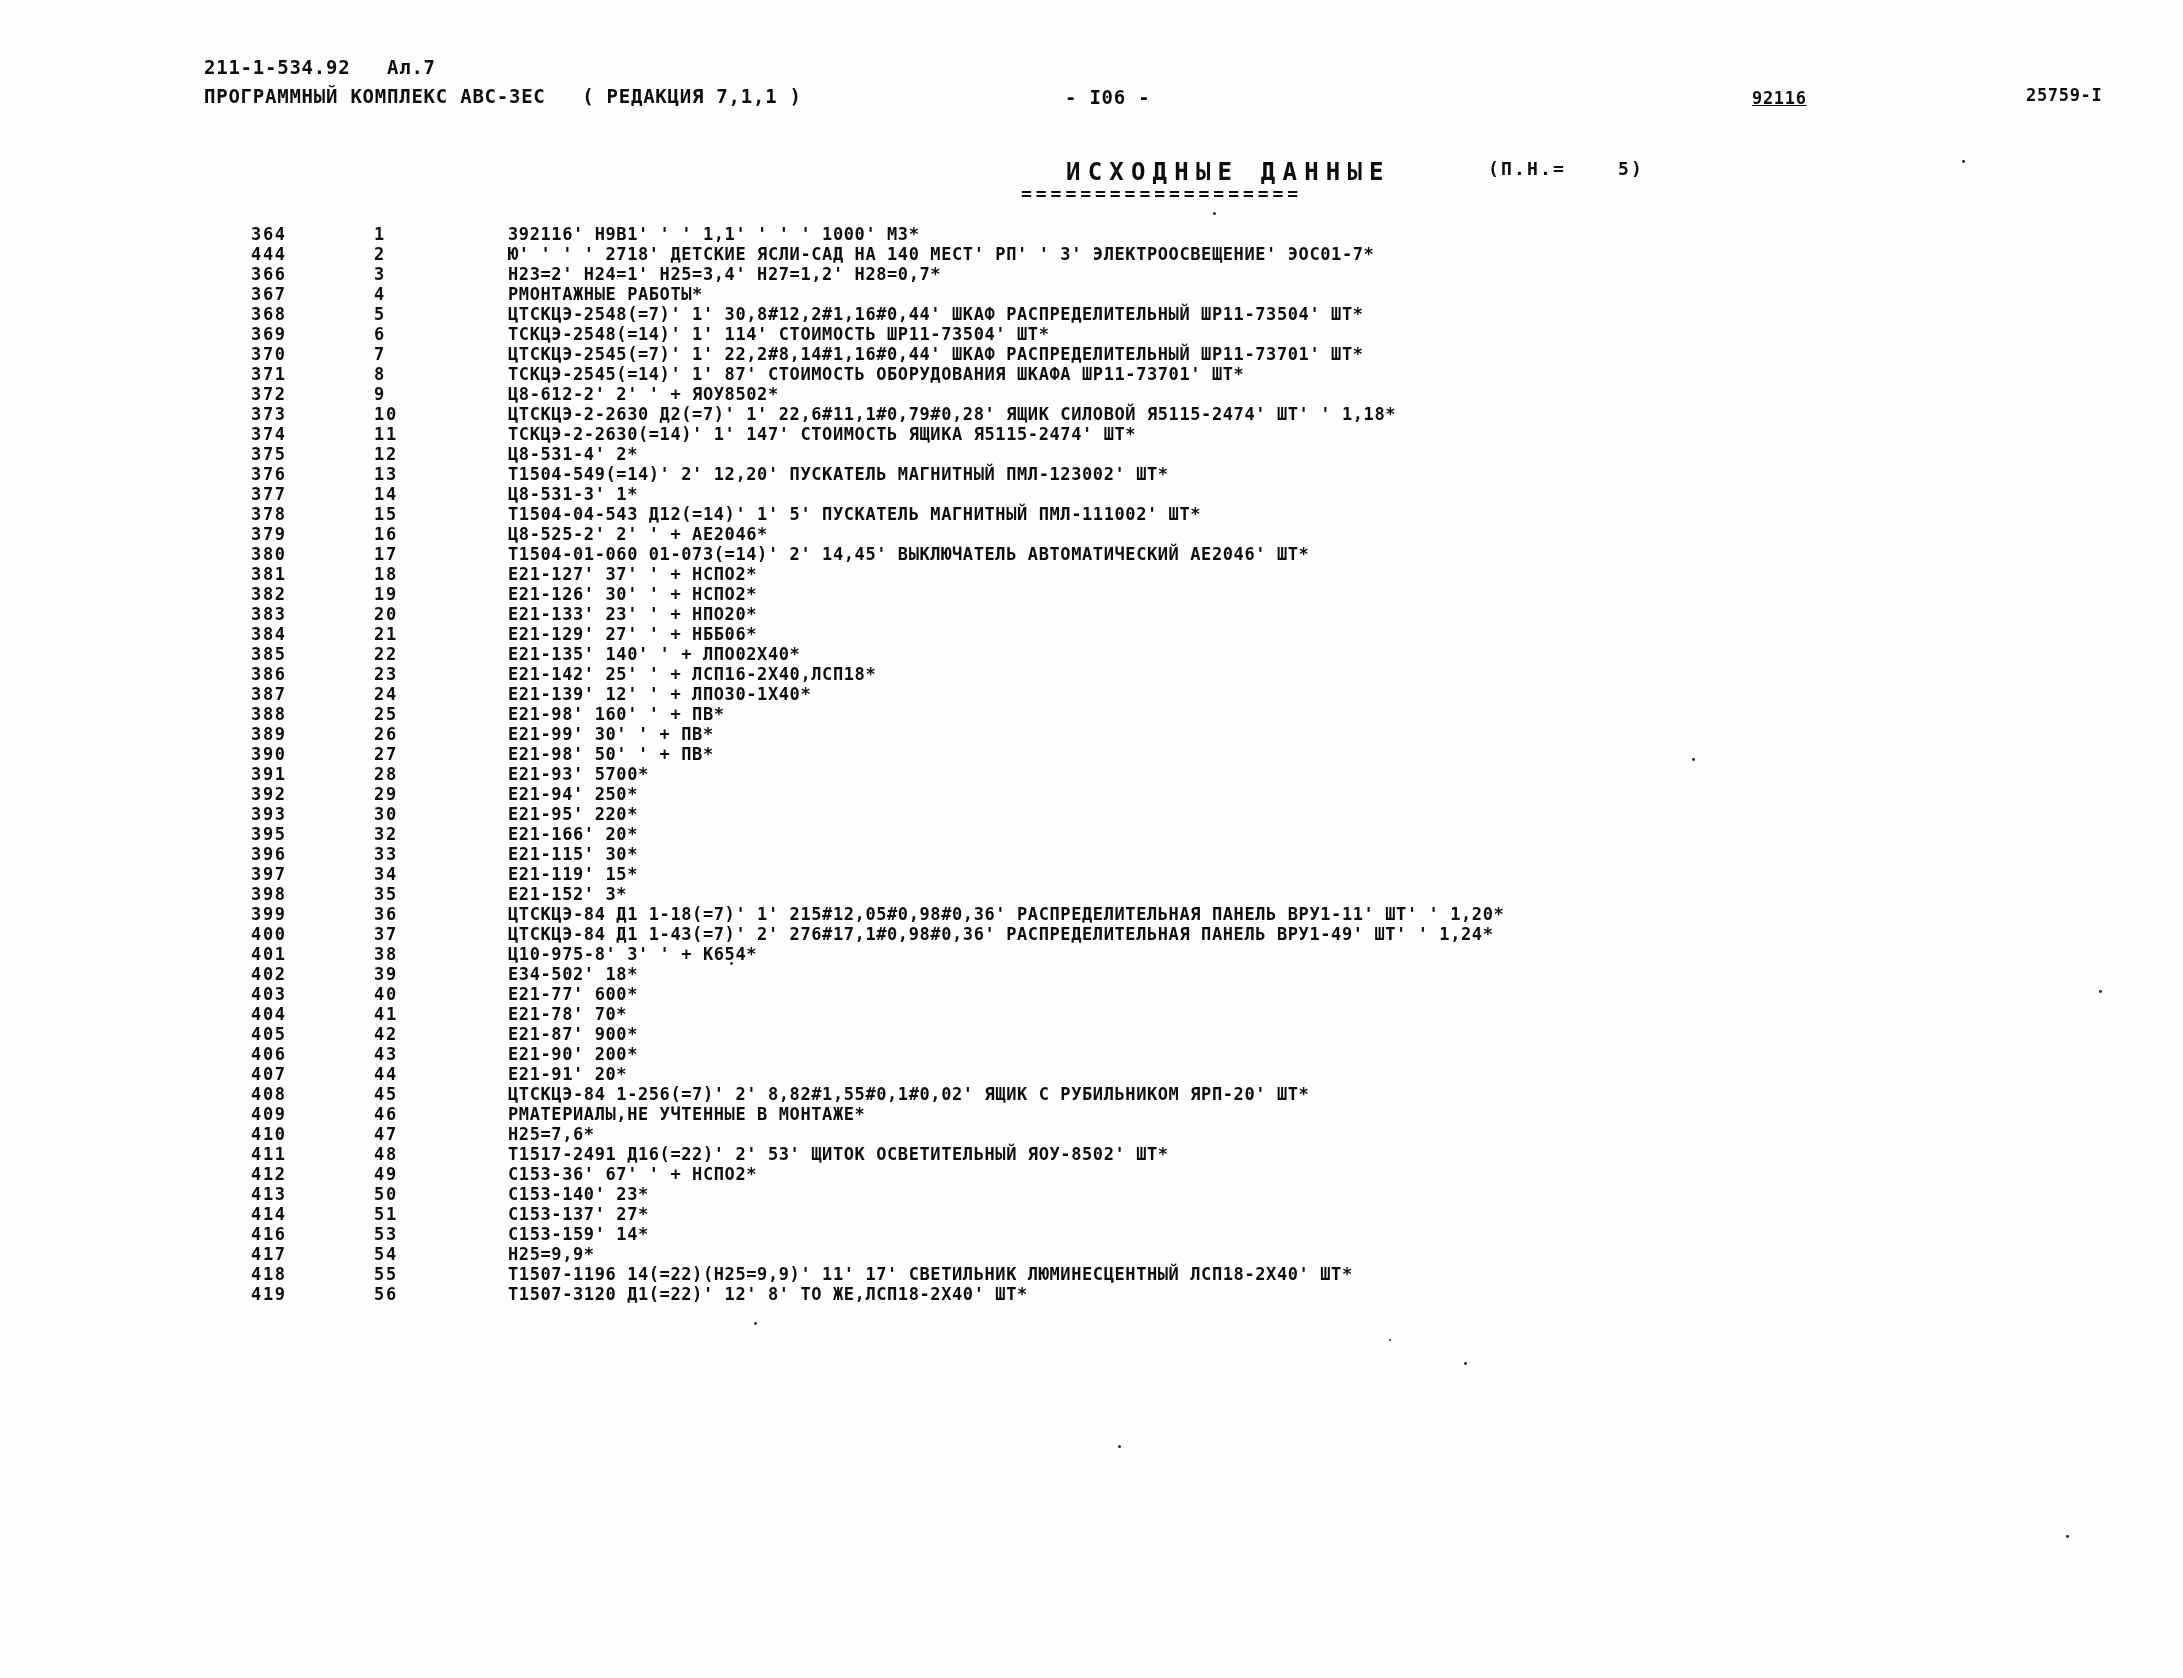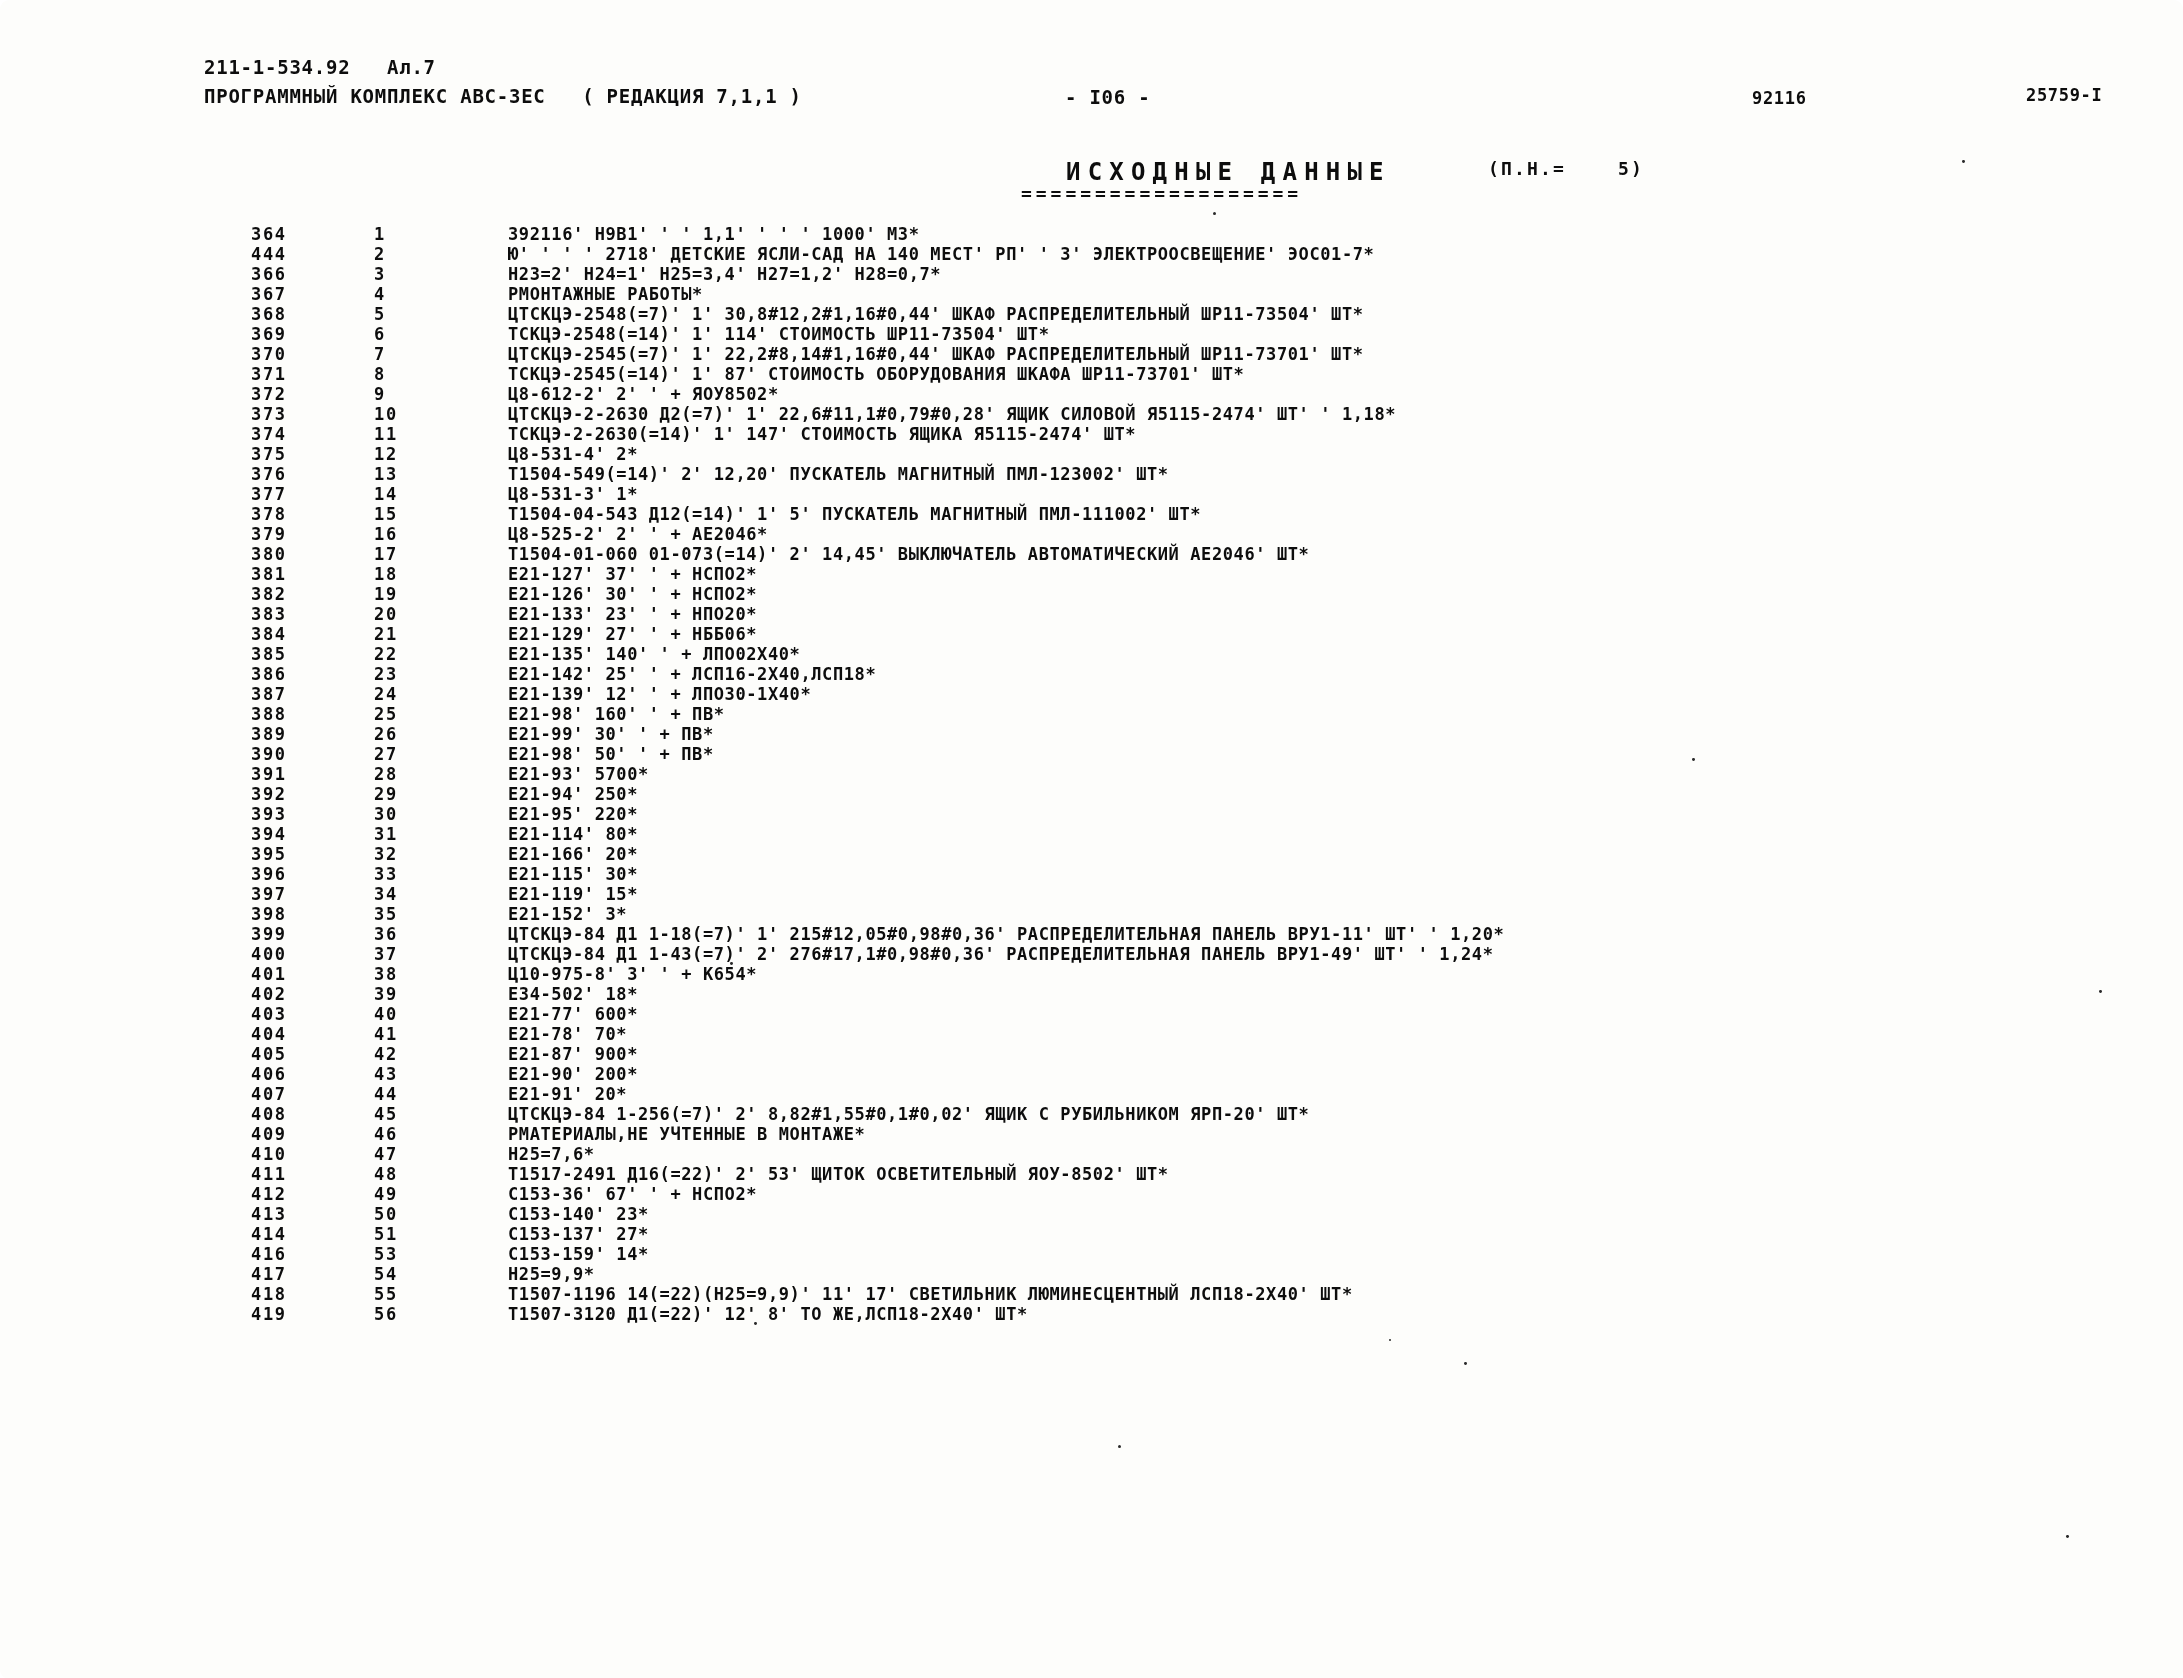--- a/index.html
+++ b/index.html
@@ -48,20 +48,21 @@
   }
   #page-number {
     position: absolute;
     left: 1065px; top: 86px;
     font-size: 19px;
   }
   #order-number {
     position: absolute;
     left: 1752px; top: 88px;
     font-size: 17px;
+    text-decoration: underline;
   }
   #sheet-number {
     position: absolute;
     left: 2026px; top: 85px;
     font-size: 17px;
   }
 
   
   #section-title-block {
     position: absolute;
@@ -293,25 +294,20 @@
       </div>
       <div class="lrow">
         <div class="lp c-lineno">392</div>
         <div class="lp c-seq">29</div>
         <div class="lp c-text">Е21-94' 250*</div>
       </div>
       <div class="lrow">
         <div class="lp c-lineno">393</div>
         <div class="lp c-seq">30</div>
         <div class="lp c-text">Е21-95' 220*</div>
-      </div>
-      <div class="lrow">
-        <div class="lp c-lineno">394</div>
-        <div class="lp c-seq">31</div>
-        <div class="lp c-text">Е21-114' 80*</div>
       </div>
       <div class="lrow">
         <div class="lp c-lineno">395</div>
         <div class="lp c-seq">32</div>
         <div class="lp c-text">Е21-166' 20*</div>
       </div>
       <div class="lrow">
         <div class="lp c-lineno">396</div>
         <div class="lp c-seq">33</div>
         <div class="lp c-text">Е21-115' 30*</div>

